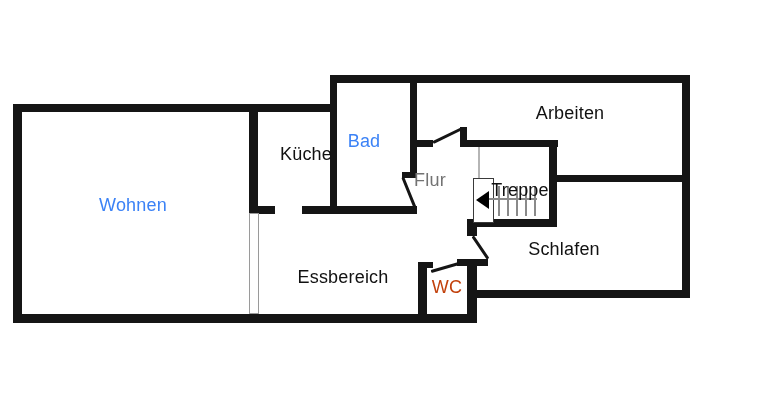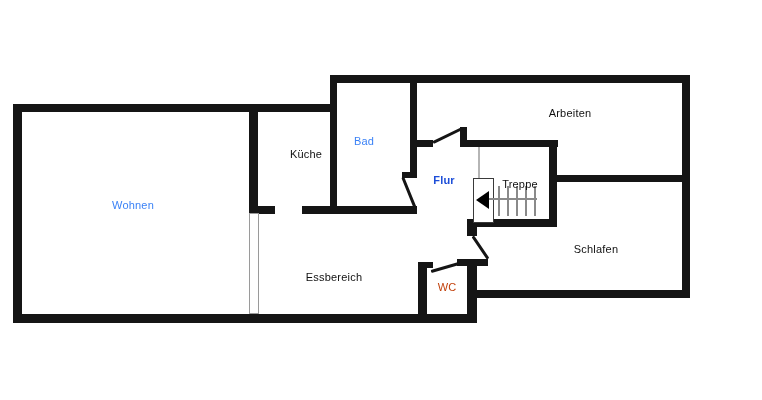--- a/index.html
+++ b/index.html
@@ -1,20 +1,20 @@
 <!DOCTYPE html>
 <html><head>
 <meta charset="utf-8">
 <style>
   html,body{margin:0;padding:0;background:#ffffff;}
   #stage{position:relative;width:762px;height:400px;background:#ffffff;overflow:hidden;
          font-family:"Liberation Sans",sans-serif;}
   .wall{position:absolute;background:#151515;}
   .door{position:absolute;height:2.5px;background:#151515;transform-origin:0 50%;border-radius:1px;}
-  .room-label{position:absolute;transform:translate(-50%,-50%);font-size:11px;color:#111;
+  .room-label{position:absolute;transform:translate(-50%,-50%);font-size:18px;color:#111;
               white-space:nowrap;letter-spacing:0.2px;}
   .thinline{position:absolute;background:#8a8a8a;}
   .entryline{position:absolute;background:#b5b5b5;}
   .panel{position:absolute;background:#ffffff;border:1.5px solid #9a9a9a;box-sizing:border-box;}
   .stair-box{position:absolute;background:#ffffff;border:1.5px solid #3a3a3a;box-sizing:border-box;}
   .arrow-left{position:absolute;width:0;height:0;border-style:solid;
               border-color:transparent #000 transparent transparent;}
 </style>
 </head>
 <body>
@@ -53,19 +53,19 @@
     <div class="arrow-left" style="left: 476px; top: 191px; border-width: 9px 13px 9px 0px;"></div>
     <div class="thinline" style="left: 489px; top: 198px; width: 48px; height: 2px; background: rgb(138, 138, 138);"></div>
     <div class="thinline" style="left: 498px; top: 186px; width: 2px; height: 30px; background: rgb(138, 138, 138);"></div>
     <div class="thinline" style="left: 507px; top: 186px; width: 2px; height: 30px; background: rgb(138, 138, 138);"></div>
     <div class="thinline" style="left: 516px; top: 186px; width: 2px; height: 30px; background: rgb(138, 138, 138);"></div>
     <div class="thinline" style="left: 525px; top: 186px; width: 2px; height: 30px; background: rgb(138, 138, 138);"></div>
     <div class="thinline" style="left: 534px; top: 186px; width: 2px; height: 30px; background: rgb(138, 138, 138);"></div>
     <div class="room-label" style="left: 133px; top: 205px; color: #3b82f6;">Wohnen</div>
     <div class="room-label" style="left: 306px; top: 154px; color: rgb(17, 17, 17);">Küche</div>
     <div class="room-label" style="left: 364px; top: 141px; color: #3b82f6;">Bad</div>
-    <div class="room-label" style="left: 444px; top: 180px; color: #1d4ed8; font-weight: bold;">Flur</div>
-    <div class="room-label" style="left: 520px; top: 184px; color: rgb(17, 17, 17); text-align: center;">Treppe</div>
+    <div class="room-label" style="left: 430px; top: 180px; color: #737373;">Flur</div>
+    <div class="room-label" style="left: 520px; top: 190px; color: rgb(17, 17, 17); text-align: center;">Treppe</div>
     <div class="room-label" style="left: 570px; top: 113px; color: rgb(17, 17, 17);">Arbeiten</div>
-    <div class="room-label" style="left: 564px; top: 249px; color: rgb(17, 17, 17); margin-left: 32px;">Schlafen</div>
-    <div class="room-label" style="left: 334px; top: 277px; color: rgb(17, 17, 17);">Essbereich</div>
+    <div class="room-label" style="left: 564px; top: 249px; color: rgb(17, 17, 17);">Schlafen</div>
+    <div class="room-label" style="left: 343px; top: 277px; color: rgb(17, 17, 17);">Essbereich</div>
     <div class="room-label" style="left: 447px; top: 287px; color: #c2410c;">WC</div>
   </div>
 
 </body></html>

